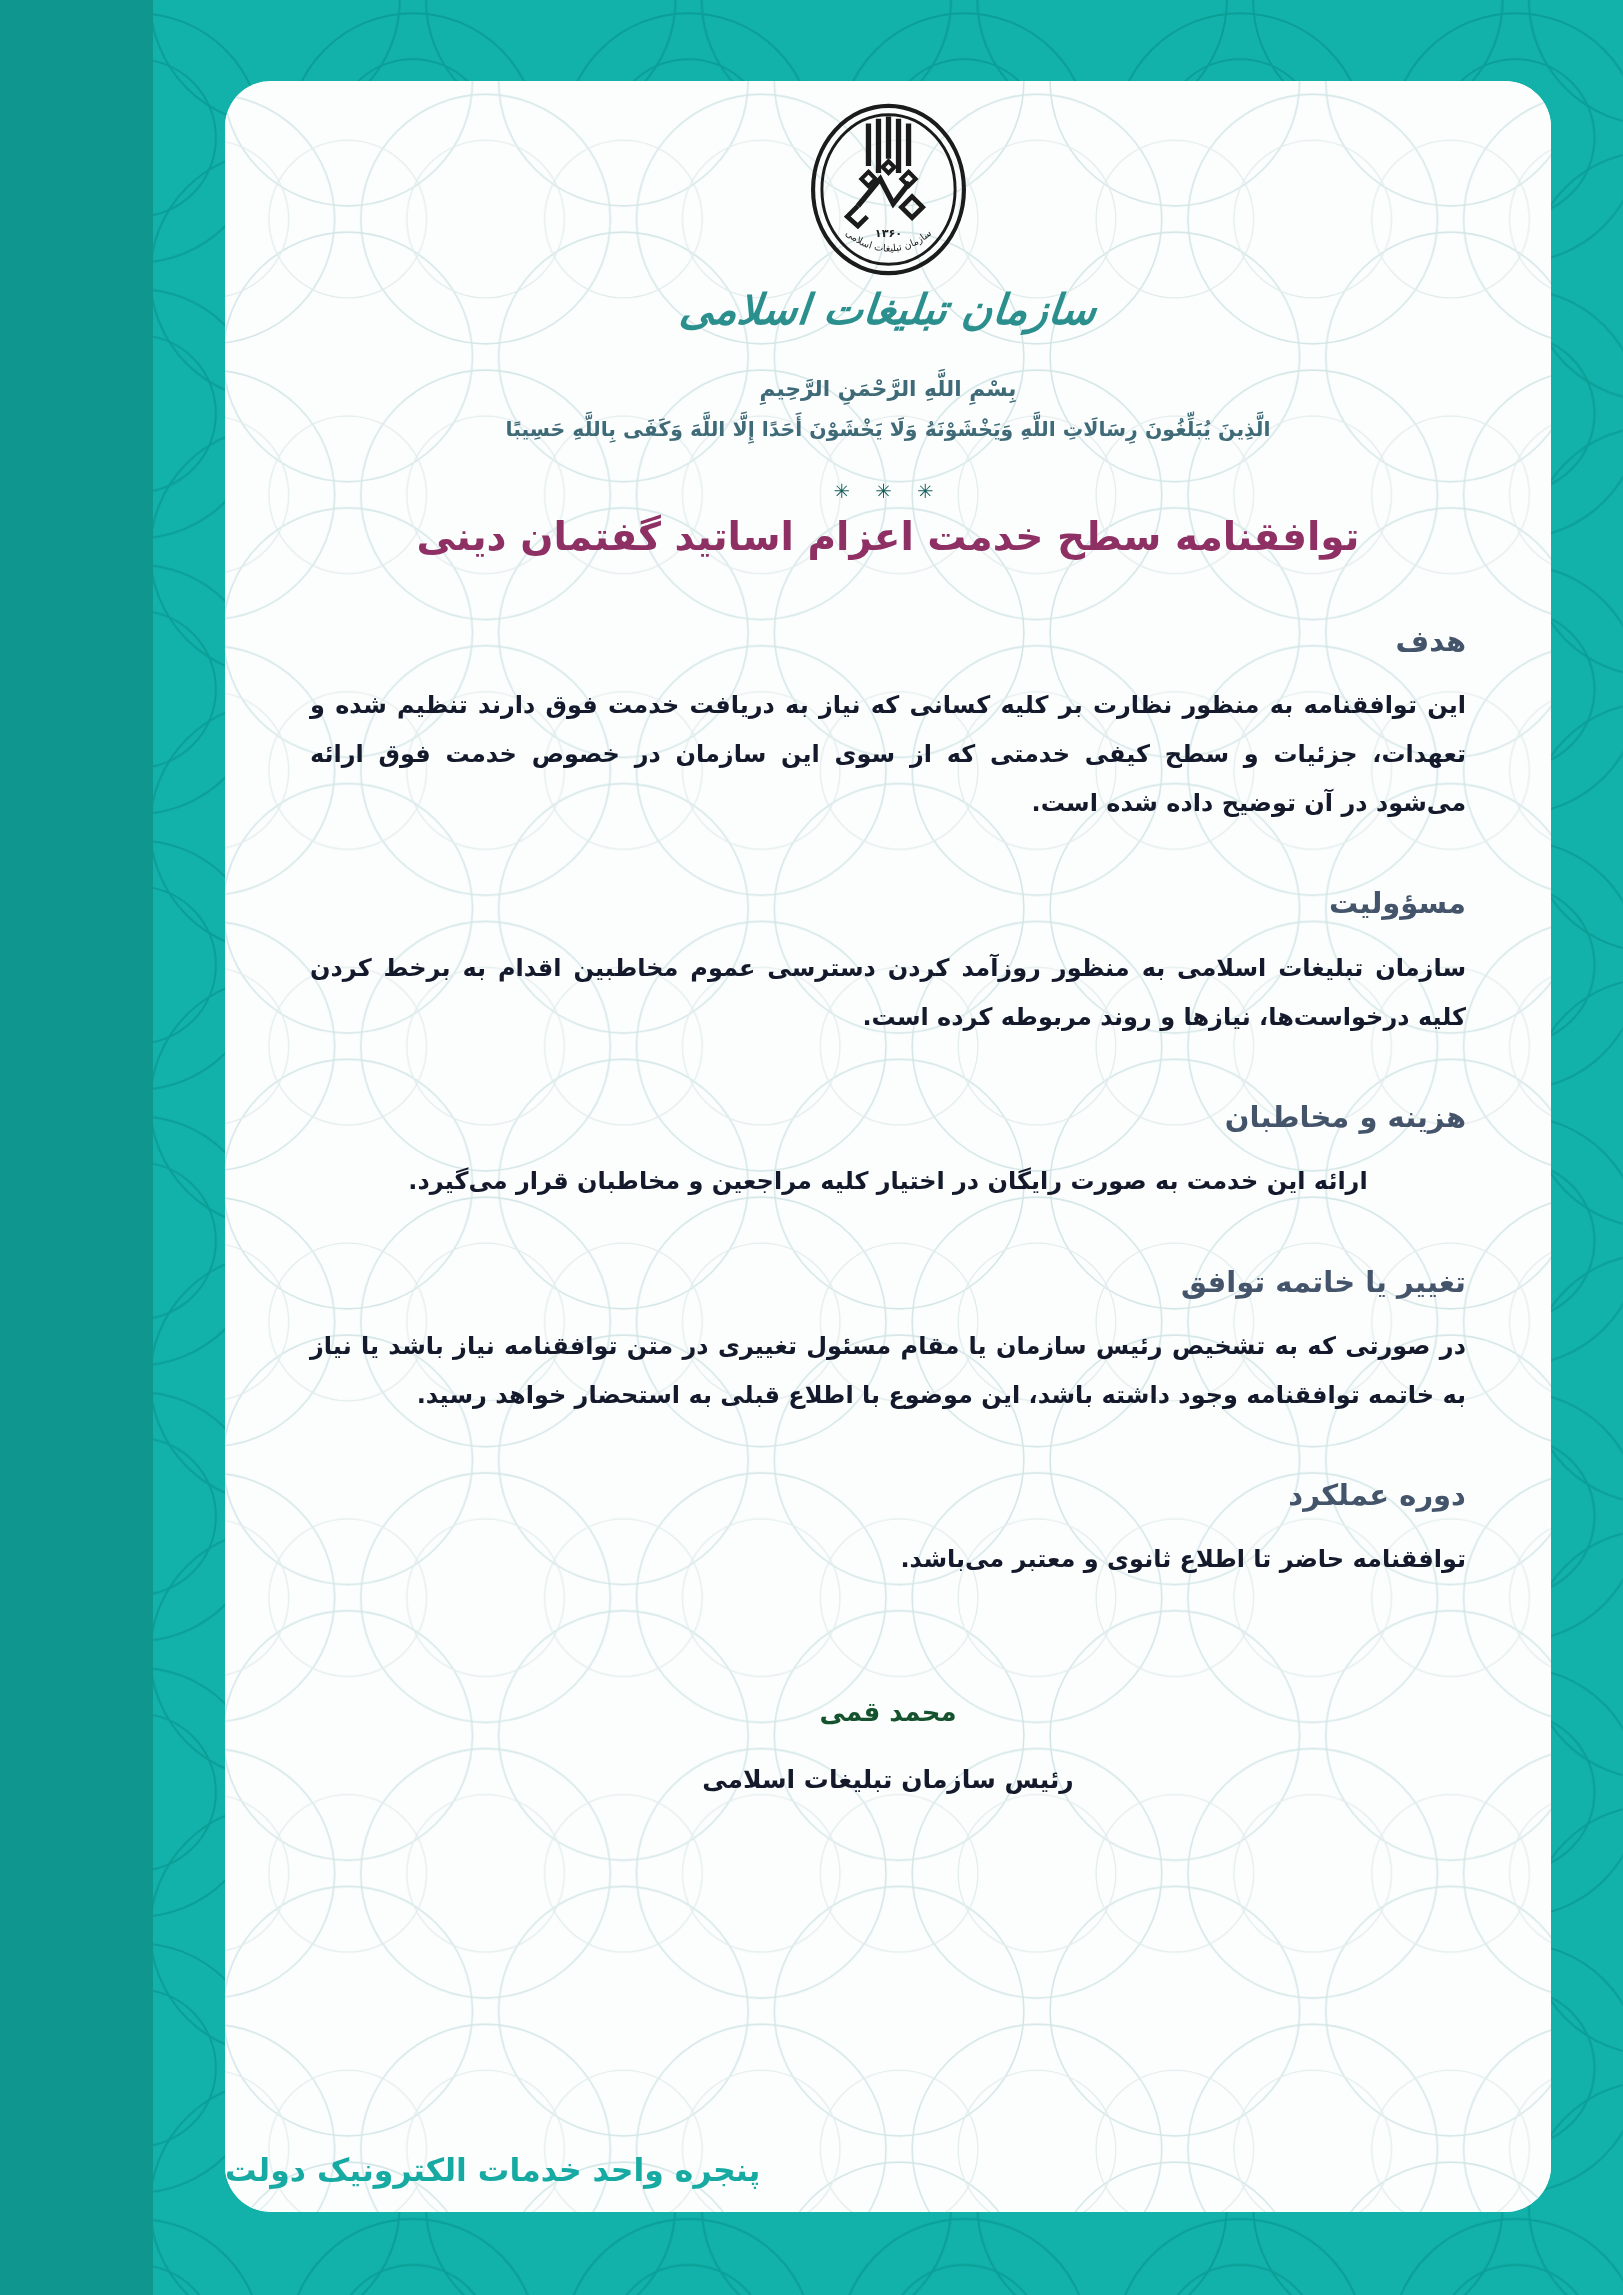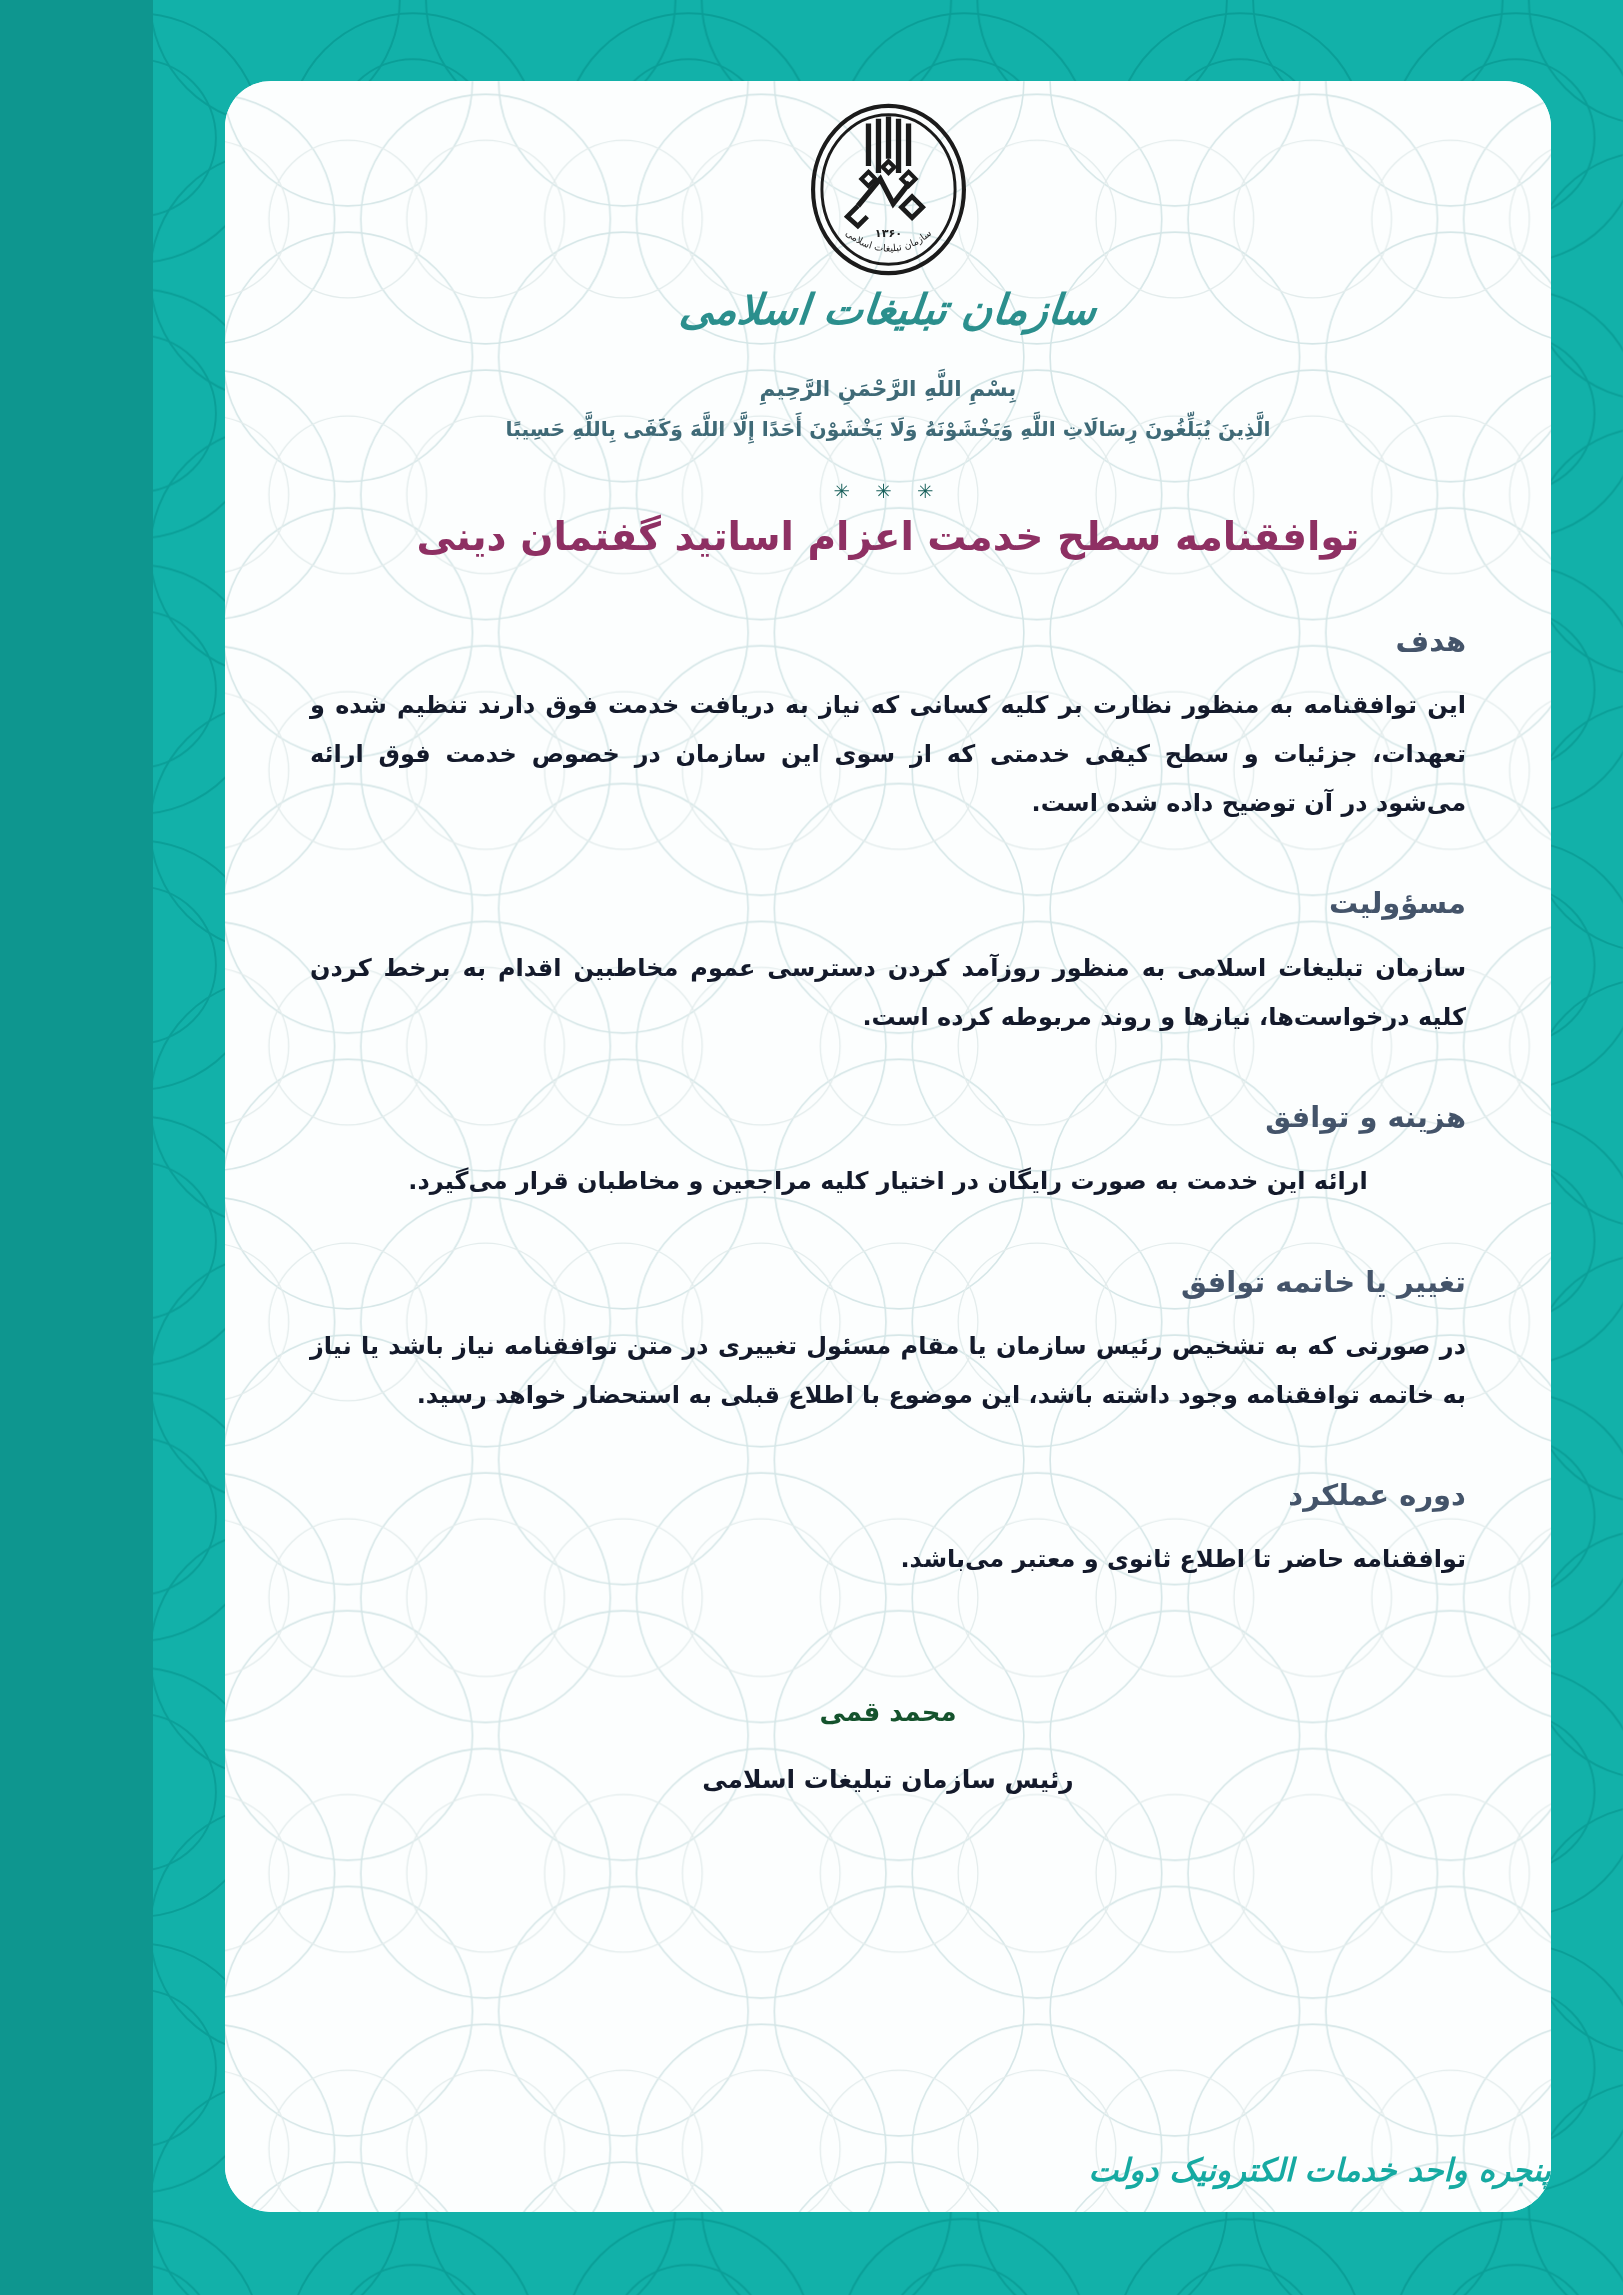--- a/index.html
+++ b/index.html
@@ -69,24 +69,23 @@
   .sig-name{
     margin-top:112px;text-align:center;
     color:#14532d;font-size:26px;font-weight:bold;
   }
   .sig-role{
     margin-top:38px;text-align:center;
     color:#141a2b;font-size:25px;font-weight:bold;
   }
   .footer-label{
     position:absolute;left:0;right:0;bottom:23.6px;
-    text-align:right;z-index:2;
+    text-align:left;z-index:2;
     color:#16aaa2;font-size:31.5px;font-weight:800;
     letter-spacing:0.7px;
-    font-style:italic;
   }
 </style>
 </head>
 <body>
 
 <div class="page">
 
   <svg class="frame-pattern" width="1624" height="2295" viewBox="0 0 2473 3496">
     <defs>
       <pattern id="pfr" width="420" height="420" patternUnits="userSpaceOnUse">
@@ -169,21 +168,21 @@
         <div class="section-heading">هدف</div>
         <p class="section-body">این توافقنامه به منظور نظارت بر کلیه کسانی که نیاز به دریافت خدمت فوق دارند تنظیم شده و تعهدات، جزئیات و سطح کیفی خدمتی که از سوی این سازمان در خصوص خدمت فوق ارائه می‌شود در آن توضیح داده شده است.</p>
       </div>
 
       <div>
         <div class="section-heading">مسؤولیت</div>
         <p class="section-body">سازمان تبلیغات اسلامی به منظور روزآمد کردن دسترسی عموم مخاطبین اقدام به برخط کردن کلیه درخواست‌ها، نیازها و روند مربوطه کرده است.</p>
       </div>
 
       <div class="align-center">
-        <div class="section-heading">هزینه و توافق</div>
+        <div class="section-heading">هزینه و مخاطبان</div>
         <p class="section-body">ارائه این خدمت به صورت رایگان در اختیار کلیه مراجعین و مخاطبان قرار می‌گیرد.</p>
       </div>
 
       <div>
         <div class="section-heading">تغییر یا خاتمه توافق</div>
         <p class="section-body">در صورتی که به تشخیص رئیس سازمان یا مقام مسئول تغییری در متن توافقنامه نیاز باشد یا نیاز به خاتمه توافقنامه وجود داشته باشد، این موضوع با اطلاع قبلی به استحضار خواهد رسید.</p>
       </div>
 
       <div>
         <div class="section-heading">دوره عملکرد</div>

